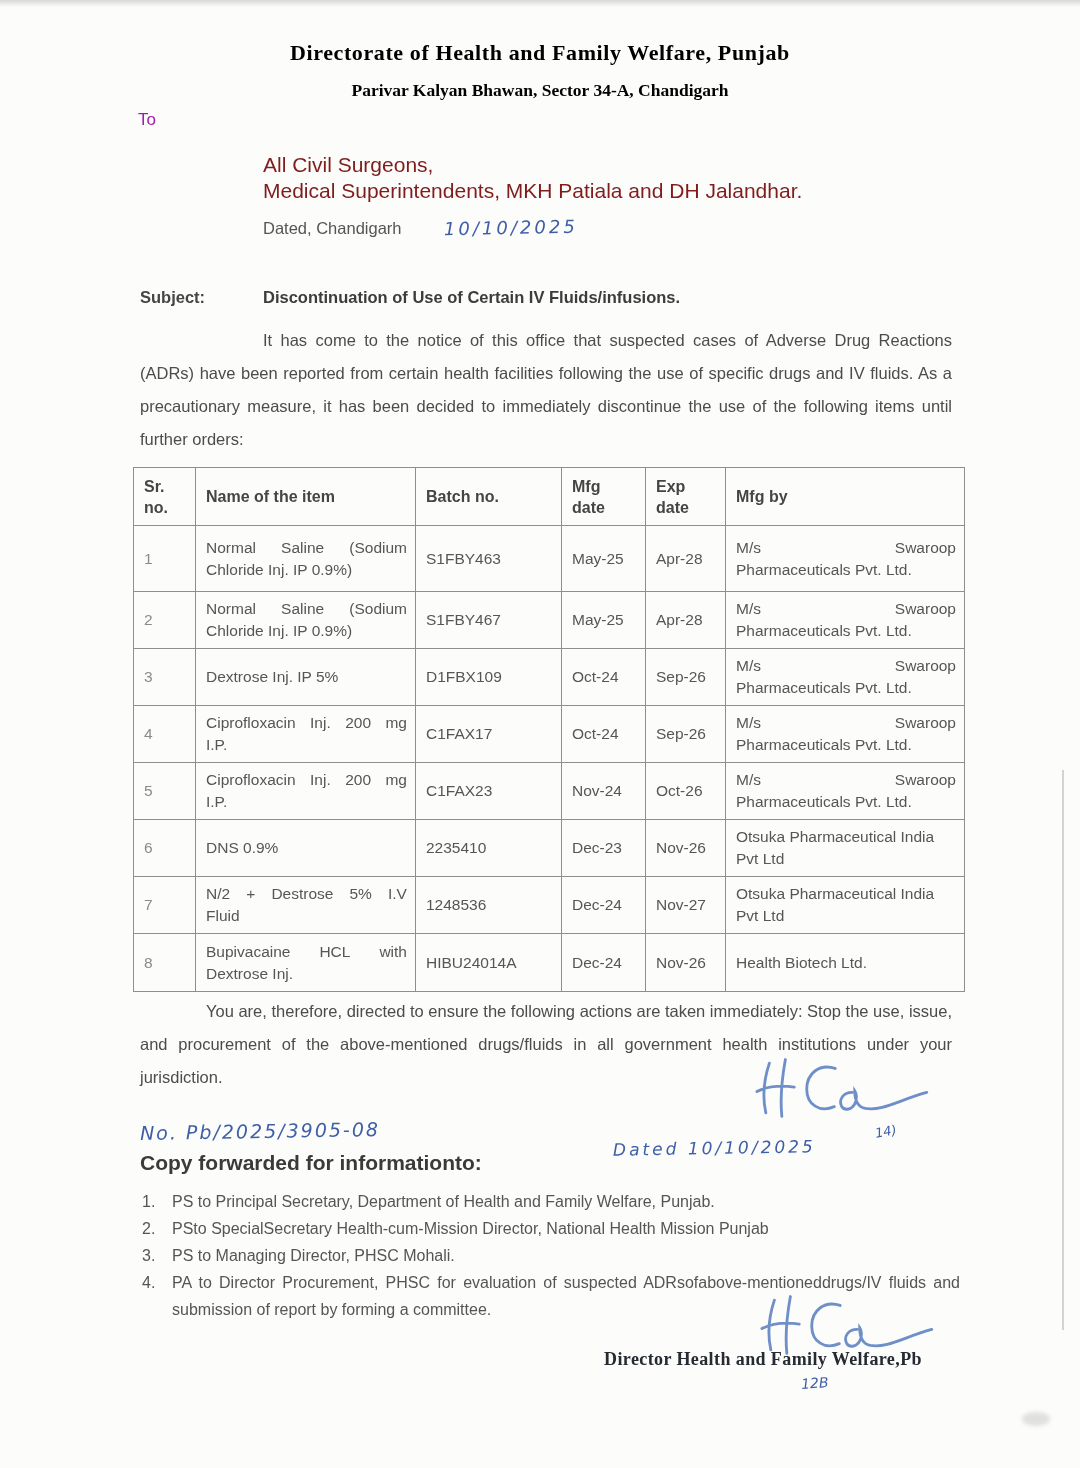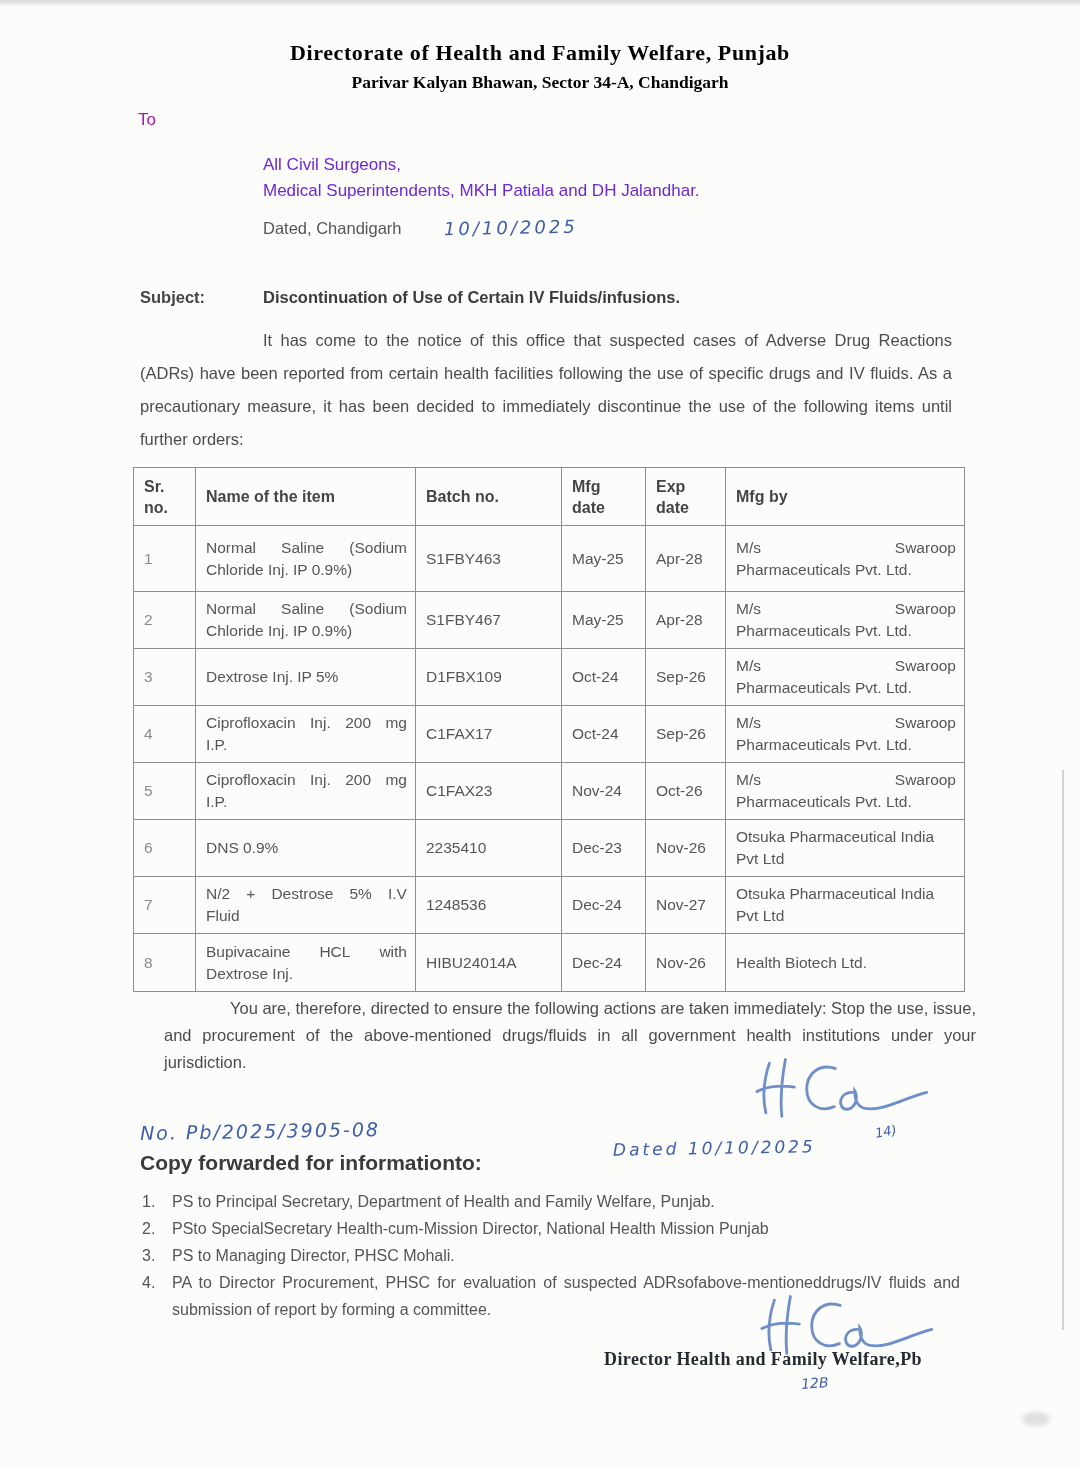--- a/index.html
+++ b/index.html
@@ -13,40 +13,40 @@
     overflow:hidden;
   }
   .top-shadow{position:absolute;top:0;left:0;width:100%;height:7px;
     background:linear-gradient(to bottom,rgba(120,120,120,.28),rgba(120,120,120,0));}
   .edge-right{position:absolute;right:16px;top:770px;width:2px;height:560px;background:rgba(150,150,150,.40);}
   .corner-smudge{position:absolute;right:30px;bottom:42px;width:28px;height:14px;background:rgba(160,160,160,.30);border-radius:50%;filter:blur(2px);}
 
   .letterhead{position:absolute;top:40px;left:0;width:100%;text-align:center;
     font-family:"Liberation Serif",serif;color:#000000;}
   .lh-title{font-size:22px;font-weight:bold;letter-spacing:.6px;}
-  .lh-sub{font-size:17.5px;font-weight:bold;margin-top:6px;}
+  .lh-sub{font-size:17.5px;font-weight:bold;margin-top:14px;}
 
   .to{position:absolute;top:110px;left:138px;font-size:17px;color:#a21caf;}
 
-  .recipients{position:absolute;top:152px;left:263px;font-size:17px;line-height:26px;color:#6d28d9;}
+  .recipients{position:absolute;top:152px;left:263px;font-size:21px;line-height:26px;color:#7f1d1d;}
 
   .memo{position:absolute;top:214px;left:263px;font-size:16.5px;line-height:28px;color:#555;}
 
   .hw{font-style:italic;color:#3e5fa8;display:inline-block;transform:rotate(-1deg);
       font-family:"DejaVu Sans",sans-serif;}
   .hw-memo{font-size:20px;letter-spacing:4px;margin-left:10px;position:relative;top:-1px;}
   .hw-date{font-size:18px;letter-spacing:3px;margin-left:42px;}
 
   .subject{position:absolute;top:288px;left:140px;width:812px;font-size:16.5px;}
   .subj-label{display:inline-block;width:123px;font-weight:bold;color:#454545;}
   .subj-text{font-weight:bold;color:#3c3c3c;}
 
   .para{margin:0;text-align:justify;font-size:16.5px;color:#4c4c4c;}
   .para1{position:absolute;top:324px;left:140px;width:812px;line-height:33px;text-indent:123px;}
-  .para2{position:absolute;top:995px;left:140px;width:812px;line-height:27px;text-indent:66px;margin-left:24px;}
+  .para2{position:absolute;top:995px;left:140px;width:812px;line-height:33px;text-indent:66px;}
 
   .items{position:absolute;top:467px;left:133px;width:831px;border-collapse:collapse;
     font-size:15.5px;color:#565656;table-layout:fixed;}
   .items th,.items td{border:1px solid #8f8f8f;vertical-align:middle;}
   .items th{font-size:16px;font-weight:bold;color:#454545;text-align:left;padding:6px 8px 6px 10px;line-height:21px;}
   .items td{padding:6px 8px 6px 10px;line-height:22px;}
   .items thead tr{height:58px;}
   .items tbody tr:nth-child(1){height:66px;}
   .items tbody tr:nth-child(2){height:56px;}
   .items tbody tr:nth-child(3){height:52px;}

